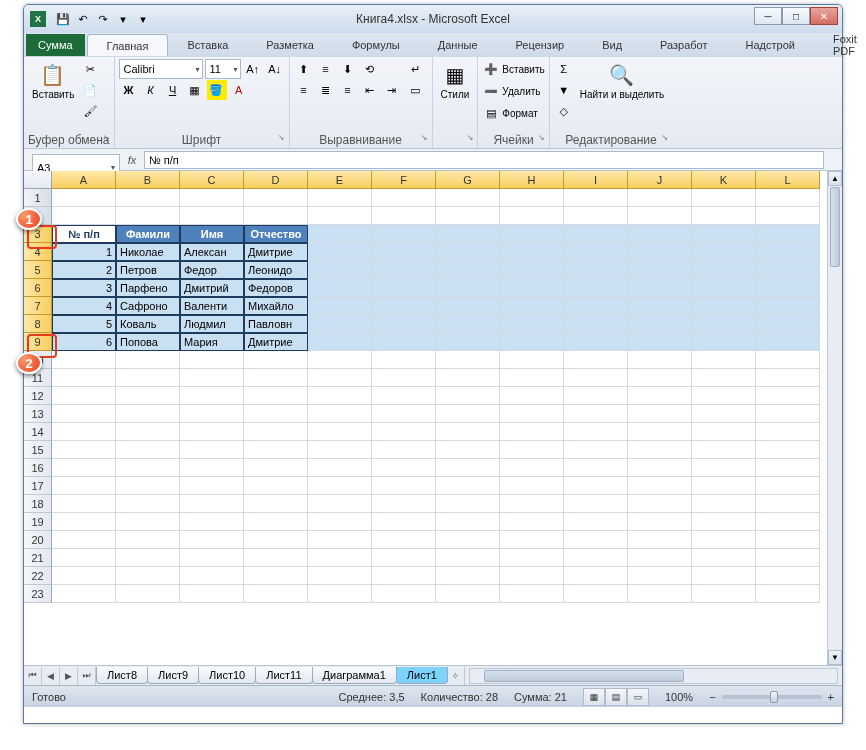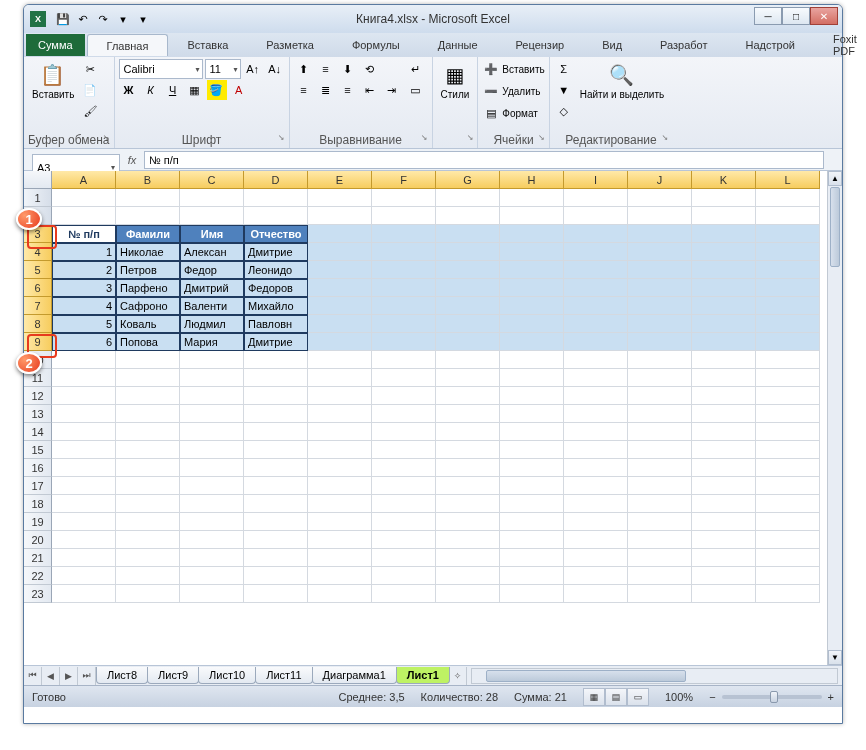--- a/index.html
+++ b/index.html
@@ -73,21 +73,21 @@
 .scroll-v .arr-dn { bottom:0; }
 
 
 .callout { position: absolute; width: 26px; height: 22px; background: radial-gradient(circle at 30% 30%, #ff9a6a, #e73a1e); border: 2px solid #fff; border-radius: 50%; color:#fff; font-weight:bold; font-size:13px; display:flex; align-items:center; justify-content:center; box-shadow: 0 2px 4px rgba(0,0,0,.5); z-index:20; }
 .callout-box { position:absolute; border:2px solid #e73a1e; border-radius:4px; z-index:19; }
 
 
 .sheet-bar { height: 20px; background: #e8edf4; border-top:1px solid #b8c5d7; display:flex; align-items:center; font-size:11px; }
 .nav-btn { width:18px; height:18px; display:flex; align-items:center; justify-content:center; border-right:1px solid #c1c9d3; font-size:9px; color:#555; cursor:pointer; }
 .sheet-tab { padding:2px 10px; background:linear-gradient(#f9fafc,#e3e9f1); border:1px solid #9ba9bc; border-top:none; border-radius:0 0 4px 4px; margin-right:-1px; cursor:pointer; }
-.sheet-tab.active { background:#bef264; font-weight:bold; }
+.sheet-tab.active { background:#7dd3fc; font-weight:normal; }
 .hscroll { flex:1; height:16px; margin:0 4px; background:#e8edf4; border:1px solid #c1c9d3; position:relative; }
 .hscroll .thumb { position:absolute; left:14px; top:1px; bottom:1px; width:200px; background:linear-gradient(#d7e0ec,#bccada); border:1px solid #9db0c7; border-radius:2px; }
 .status-bar { height: 22px; background: linear-gradient(#dfe6f0,#c7d2e1); border-top:1px solid #a7b4c7; display:flex; align-items:center; font-size:11px; padding:0 8px; gap:16px; color:#333; }
 .status-bar .spacer { flex:1; }
 .zoom { display:flex; align-items:center; gap:6px; }
 .zoom-track { width:100px; height:4px; background:#b7c2d2; position:relative; border-radius:2px; }
 .zoom-thumb { position:absolute; left:48px; top:-4px; width:8px; height:12px; background:linear-gradient(#f1f4f9,#c9d3e1); border:1px solid #8a99ad; border-radius:2px; }
 .view-btns { display:flex; }
 .view-btn { width:22px; height:18px; border:1px solid #b1bdce; background:linear-gradient(#f4f6fa,#dbe2ec); display:flex; align-items:center; justify-content:center; font-size:9px; }
 </style>

